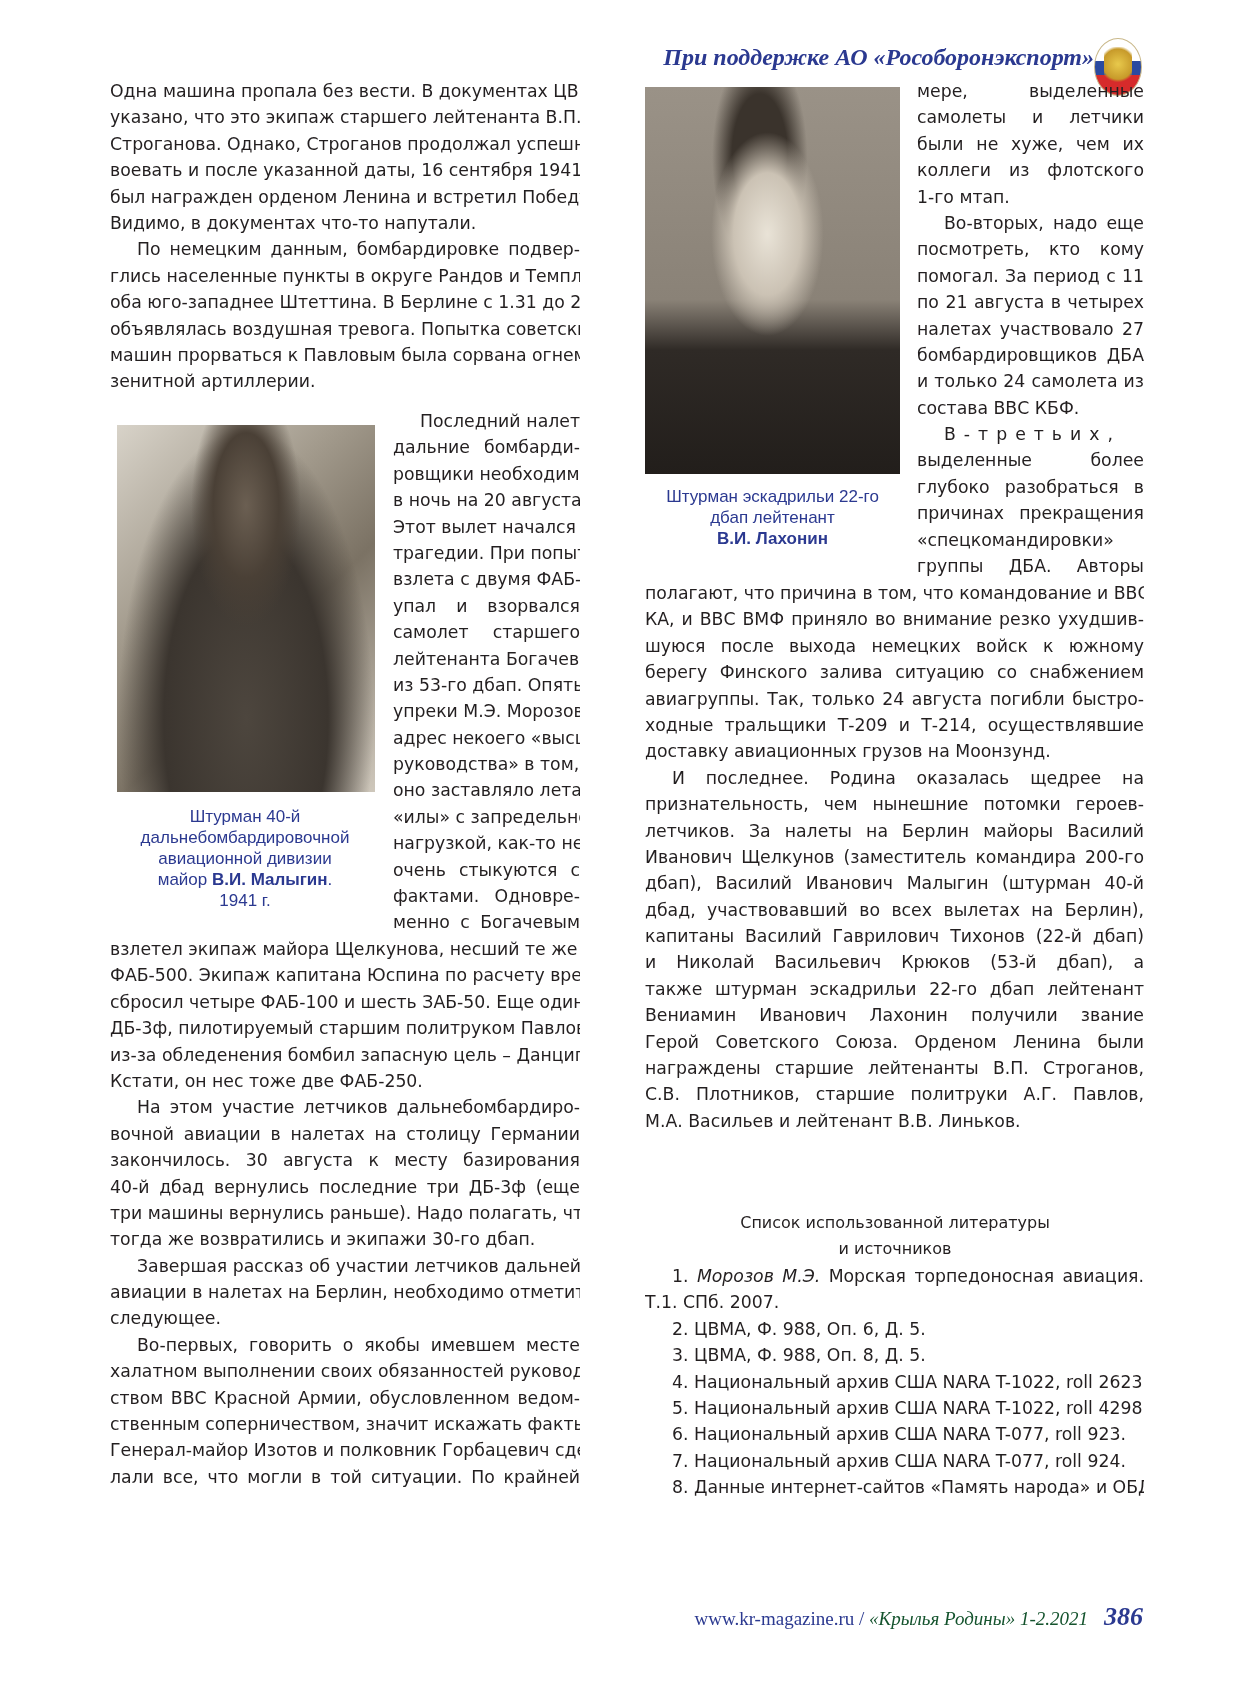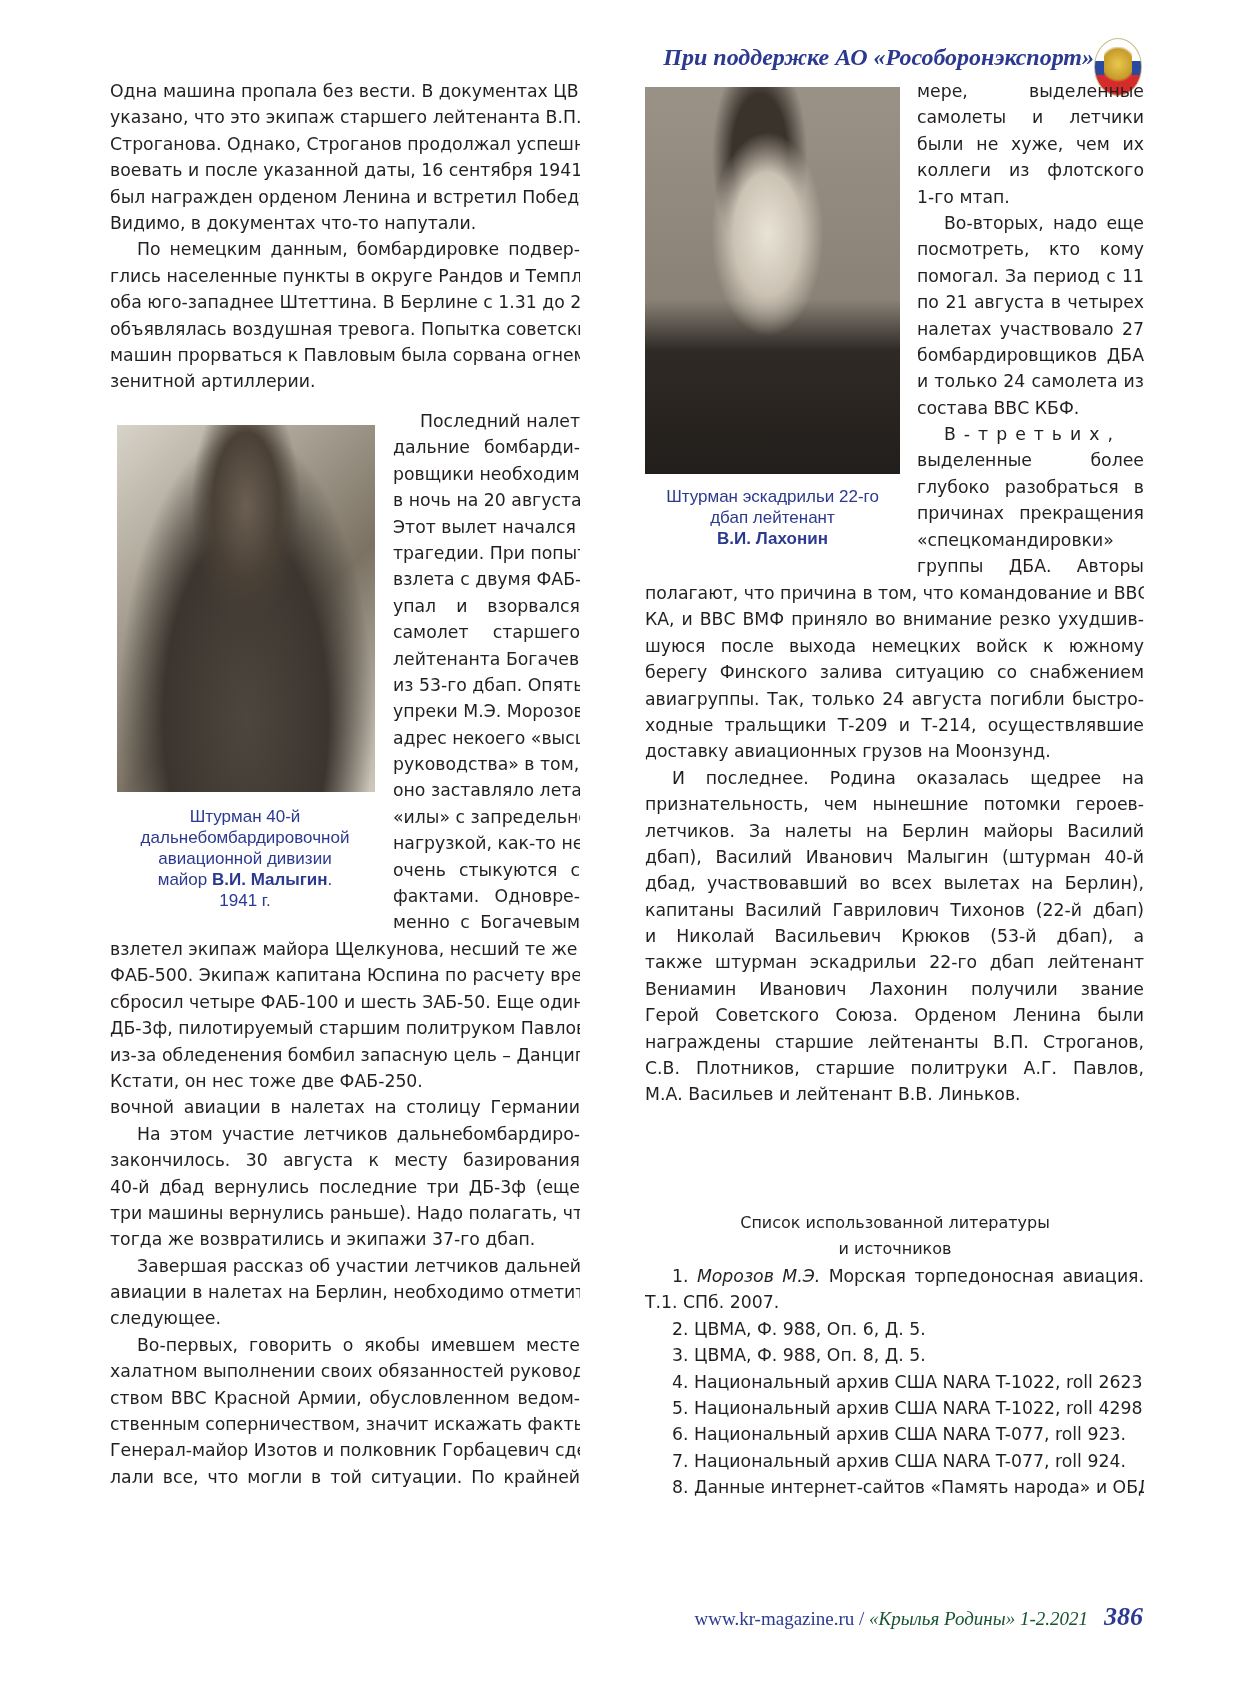--- a/index.html
+++ b/index.html
@@ -94,26 +94,26 @@
   <span class="line j">менно с Богачевым</span>
 </div>
 
 <div class="col" style="left:110px; top:936px; width:470px;">
   <span class="line j">взлетел экипаж майора Щелкунова, несший те же две</span>
   <span class="line j">ФАБ-500. Экипаж капитана Юспина по расчету времени</span>
   <span class="line j">сбросил четыре ФАБ-100 и шесть ЗАБ-50. Еще один</span>
   <span class="line j">ДБ-3ф, пилотируемый старшим политруком Павловым,</span>
   <span class="line j">из-за обледенения бомбил запасную цель – Данциг.</span>
   <span class="line">Кстати, он нес тоже две ФАБ-250.</span>
+  <span class="line j ind">На этом участие летчиков дальнебомбардиро-</span>
   <span class="line j">вочной авиации в налетах на столицу Германии</span>
-  <span class="line j ind">На этом участие летчиков дальнебомбардиро-</span>
   <span class="line j">закончилось. 30 августа к месту базирования</span>
   <span class="line j">40-й дбад вернулись последние три ДБ-3ф (еще</span>
   <span class="line j">три машины вернулись раньше). Надо полагать, что</span>
-  <span class="line">тогда же возвратились и экипажи 37-го дбап.</span>
+  <span class="line">тогда же возвратились и экипажи 30-го дбап.</span>
   <span class="line j ind">Завершая рассказ об участии летчиков дальней</span>
   <span class="line j">авиации в налетах на Берлин, необходимо отметить</span>
   <span class="line">следующее.</span>
   <span class="line j ind">Во-первых, говорить о якобы имевшем месте</span>
   <span class="line j">халатном выполнении своих обязанностей руковод-</span>
   <span class="line j">ством ВВС Красной Армии, обусловленном ведом-</span>
   <span class="line j">ственным соперничеством, значит искажать факты.</span>
   <span class="line j">Генерал-майор Изотов и полковник Горбацевич сде-</span>
   <span class="line j">лали все, что могли в той ситуации. По крайней</span>
 </div>
@@ -151,20 +151,21 @@
   <span class="line j">полагают, что причина в том, что командование и ВВС</span>
   <span class="line j">КА, и ВВС ВМФ приняло во внимание резко ухудшив-</span>
   <span class="line j">шуюся после выхода немецких войск к южному</span>
   <span class="line j">берегу Финского залива ситуацию со снабжением</span>
   <span class="line j">авиагруппы. Так, только 24 августа погибли быстро-</span>
   <span class="line j">ходные тральщики Т-209 и Т-214, осуществлявшие</span>
   <span class="line">доставку авиационных грузов на Моонзунд.</span>
   <span class="line j ind">И последнее. Родина оказалась щедрее на</span>
   <span class="line j">признательность, чем нынешние потомки героев-</span>
   <span class="line j">летчиков. За налеты на Берлин майоры Василий</span>
+  <span class="line j">Иванович Щелкунов (заместитель командира 200-го</span>
   <span class="line j">дбап), Василий Иванович Малыгин (штурман 40-й</span>
   <span class="line j">дбад, участвовавший во всех вылетах на Берлин),</span>
   <span class="line j">капитаны Василий Гаврилович Тихонов (22-й дбап)</span>
   <span class="line j">и Николай Васильевич Крюков (53-й дбап), а</span>
   <span class="line j">также штурман эскадрильи 22-го дбап лейтенант</span>
   <span class="line j">Вениамин Иванович Лахонин получили звание</span>
   <span class="line j">Герой Советского Союза. Орденом Ленина были</span>
   <span class="line j">награждены старшие лейтенанты В.П. Строганов,</span>
   <span class="line j">С.В. Плотников, старшие политруки А.Г. Павлов,</span>
   <span class="line">М.А. Васильев и лейтенант В.В. Линьков.</span>

